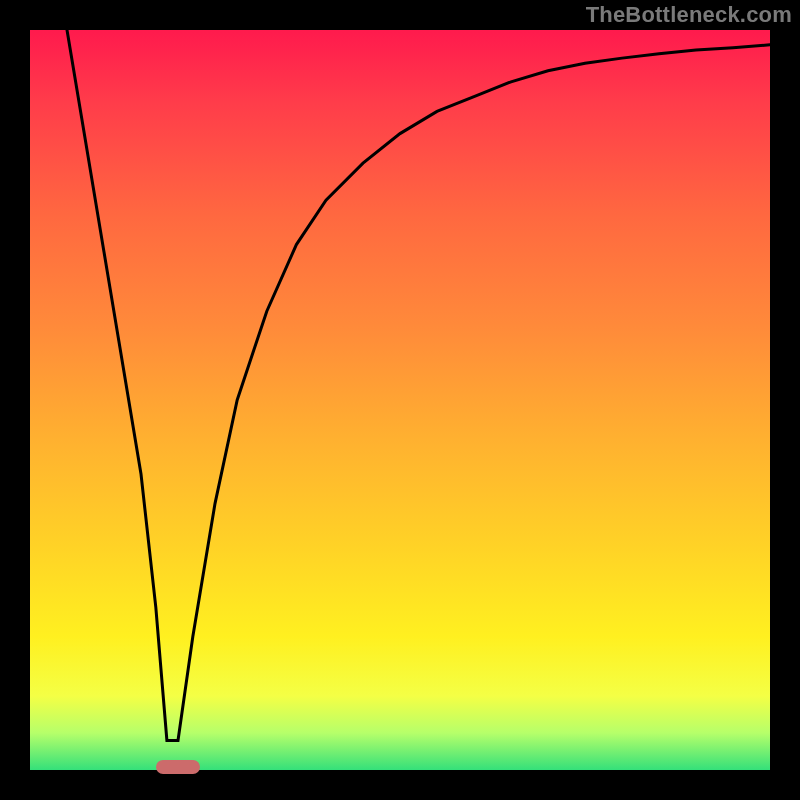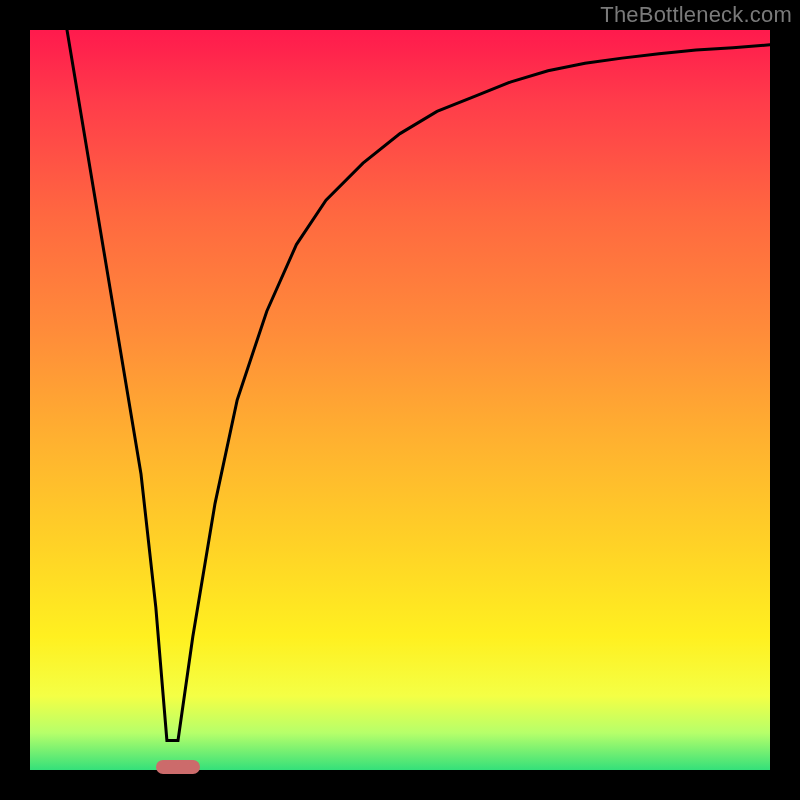--- a/index.html
+++ b/index.html
@@ -9,20 +9,21 @@
     height: 800px;
     background: #000;
     overflow: hidden;
     font-family: Arial, Helvetica, sans-serif;
   }
   .outer {
     position: relative;
     width: 800px;
     height: 800px;
     background: #000;
+    font-weight: bold;
   }
   .plot {
     position: absolute;
     left: 30px;
     top: 30px;
     width: 740px;
     height: 740px;
     
     background: linear-gradient(
       to bottom,

